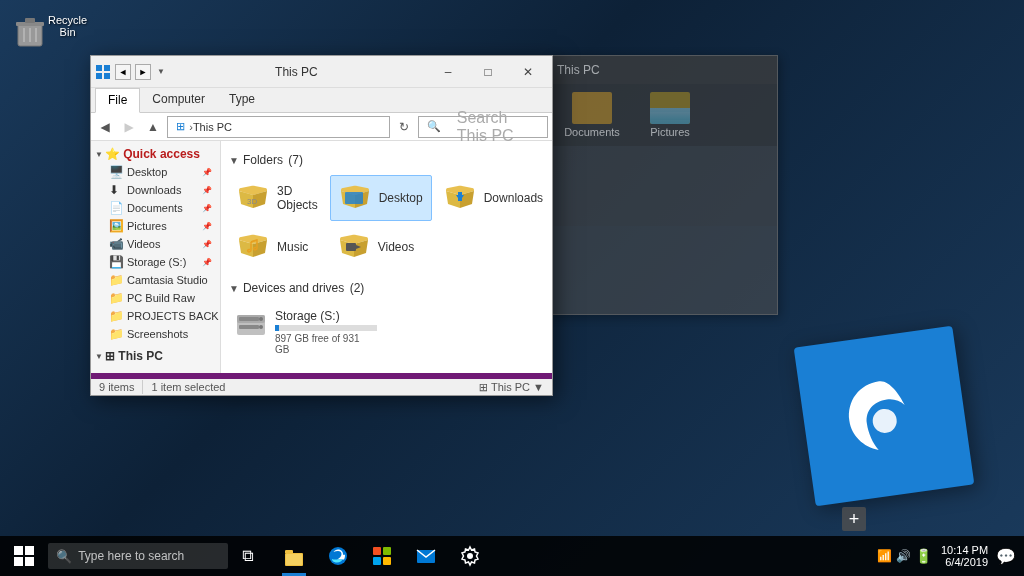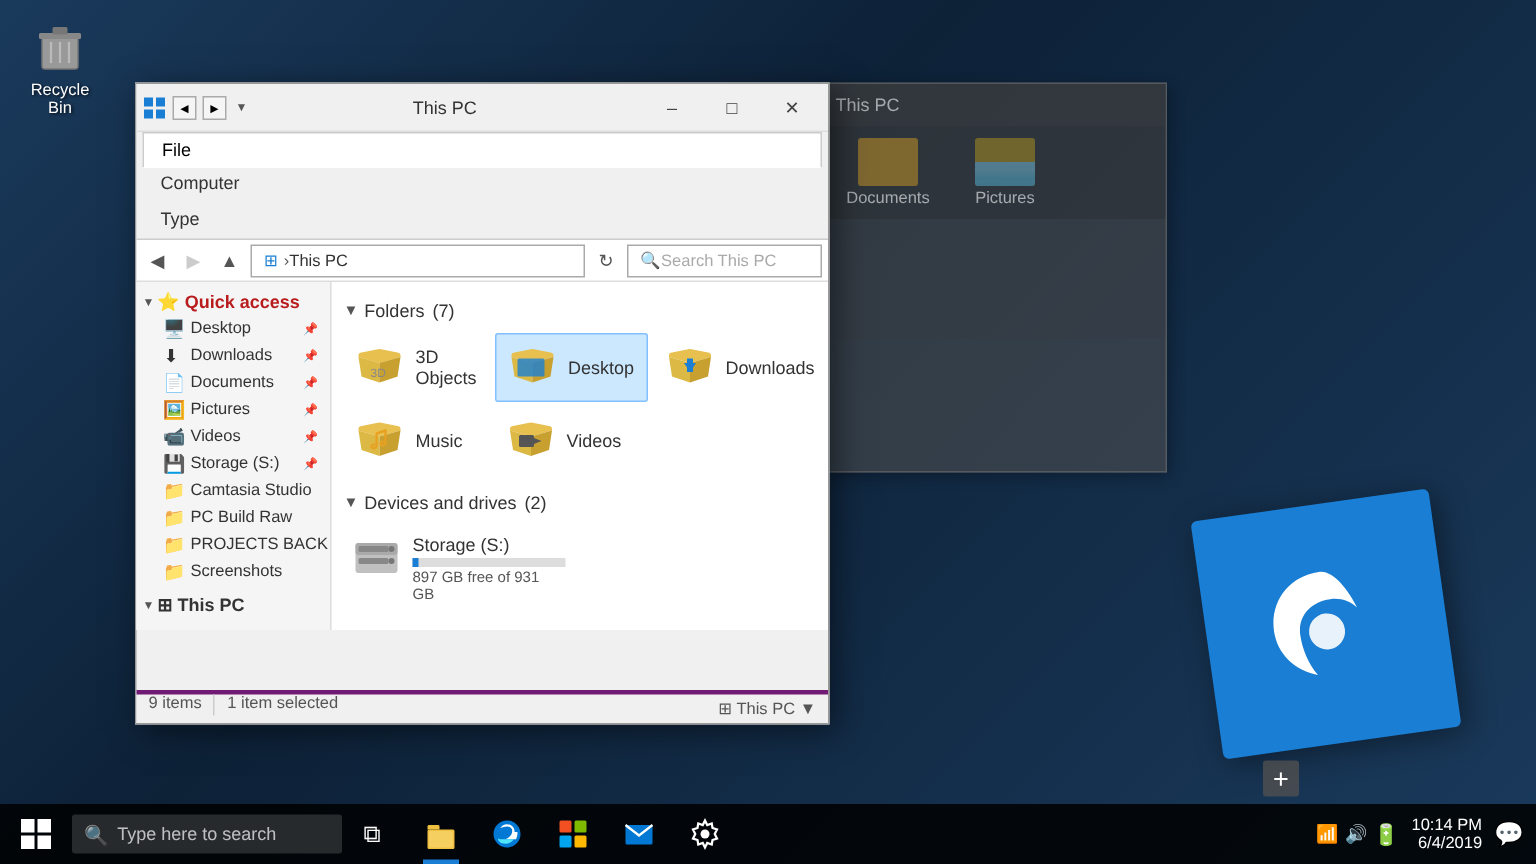--- a/index.html
+++ b/index.html
@@ -19,22 +19,21 @@
       width: 100%;
       height: 100%;
       background: linear-gradient(135deg, #1a3a5c 0%, #0d2137 40%, #1a3a5c 100%);
       position: relative;
     }
 
     
     .desktop-icon {
       position: absolute;
       display: flex;
-      flex-direction: column;
-      align-items: center;
+      flex-direction: row;
       width: 64px;
       cursor: pointer;
       padding: 4px;
     }
     .desktop-icon .icon-img {
       width: 40px;
       height: 40px;
       display: flex;
       align-items: center;
       justify-content: center;
@@ -132,21 +131,20 @@
     }
 
     
     .ribbon {
       background: #f0f0f0;
       border-bottom: 1px solid #ccc;
     }
     .ribbon-tabs {
       display: flex;
       padding: 0 4px;
-      flex-direction: column;
     }
     .ribbon-tab {
       padding: 4px 12px;
       font-size: 12px;
       cursor: pointer;
       color: #333;
       border-bottom: 2px solid transparent;
     }
     .ribbon-tab.active {
       background: white;
@@ -350,26 +348,26 @@
     }
     .drive-bar-fill {
       height: 100%;
       background: #1a7fd4;
     }
     .drive-free { font-size: 10px; color: #555; }
 
     
     .status-bar {
       background: #f0f0f0;
-      border-top: 3px solid #701a75;
+      border-top: 6px solid #701a75;
       height: 22px;
       display: flex;
+      align-items: center;
       padding: 0 8px;
       gap: 8px;
-      margin-top: 40px;
     }
     .status-text {
       font-size: 11px;
       color: #555;
     }
     .status-divider {
       width: 1px;
       height: 14px;
       background: #ccc;
     }
@@ -630,21 +628,21 @@
       <button class="nav-btn" disabled="">▶</button>
       <button class="nav-btn">▲</button>
       <div class="address-path">
         <span style="color:#1a7fd4;font-size:11px;margin-right:4px;">⊞</span>
         <span style="color:#555;font-size:11px;">› </span>
         <span style="font-size:11px;">This PC</span>
       </div>
       <button class="nav-btn">↻</button>
       <div class="search-box">
         <span style="color:#aaa;font-size:11px;">🔍</span>
-        <span style="color:#aaa;font-size:11px;margin-left:0;">Search This PC</span>
+        <span style="color:#aaa;font-size:16px;margin-left:16px;">Search This PC</span>
       </div>
     </div>
 
     <div class="explorer-body">
 
       <div class="sidebar">
 
         <div class="sidebar-section">
           <div class="sidebar-header">
             <span class="arrow">▼</span>

